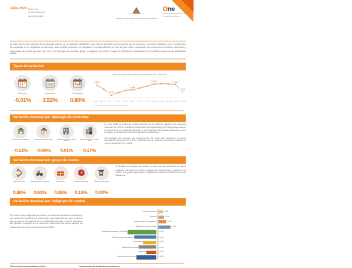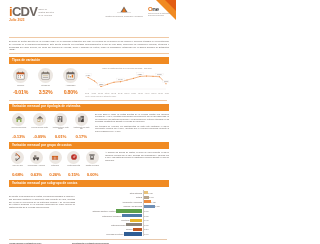--- a/index.html
+++ b/index.html
@@ -114,21 +114,20 @@
 <body>
 
 <div class="page">
 
   <div class="header">
     <div class="corner-flag"></div>
     <div class="corner-flag2"></div>
 
     <div class="logo-wrap">
       <div class="logo">
-        <div class="logo-text"><span class="i">i</span><span class="cdv">CDV</span></div>
         <div class="logo-date">Julio 2023</div>
       </div>
       <div class="logo-side">Índice de Costos Directos de la Vivienda</div>
     </div>
 
     <div class="header-right">
       <div class="mini-logo">
         <span class="glyph">
           <svg width="14" height="7" viewBox="0 0 14 7">
             <polygon points="7,0.5 10.5,6.2 3.5,6.2" fill="#6e6661"></polygon>

